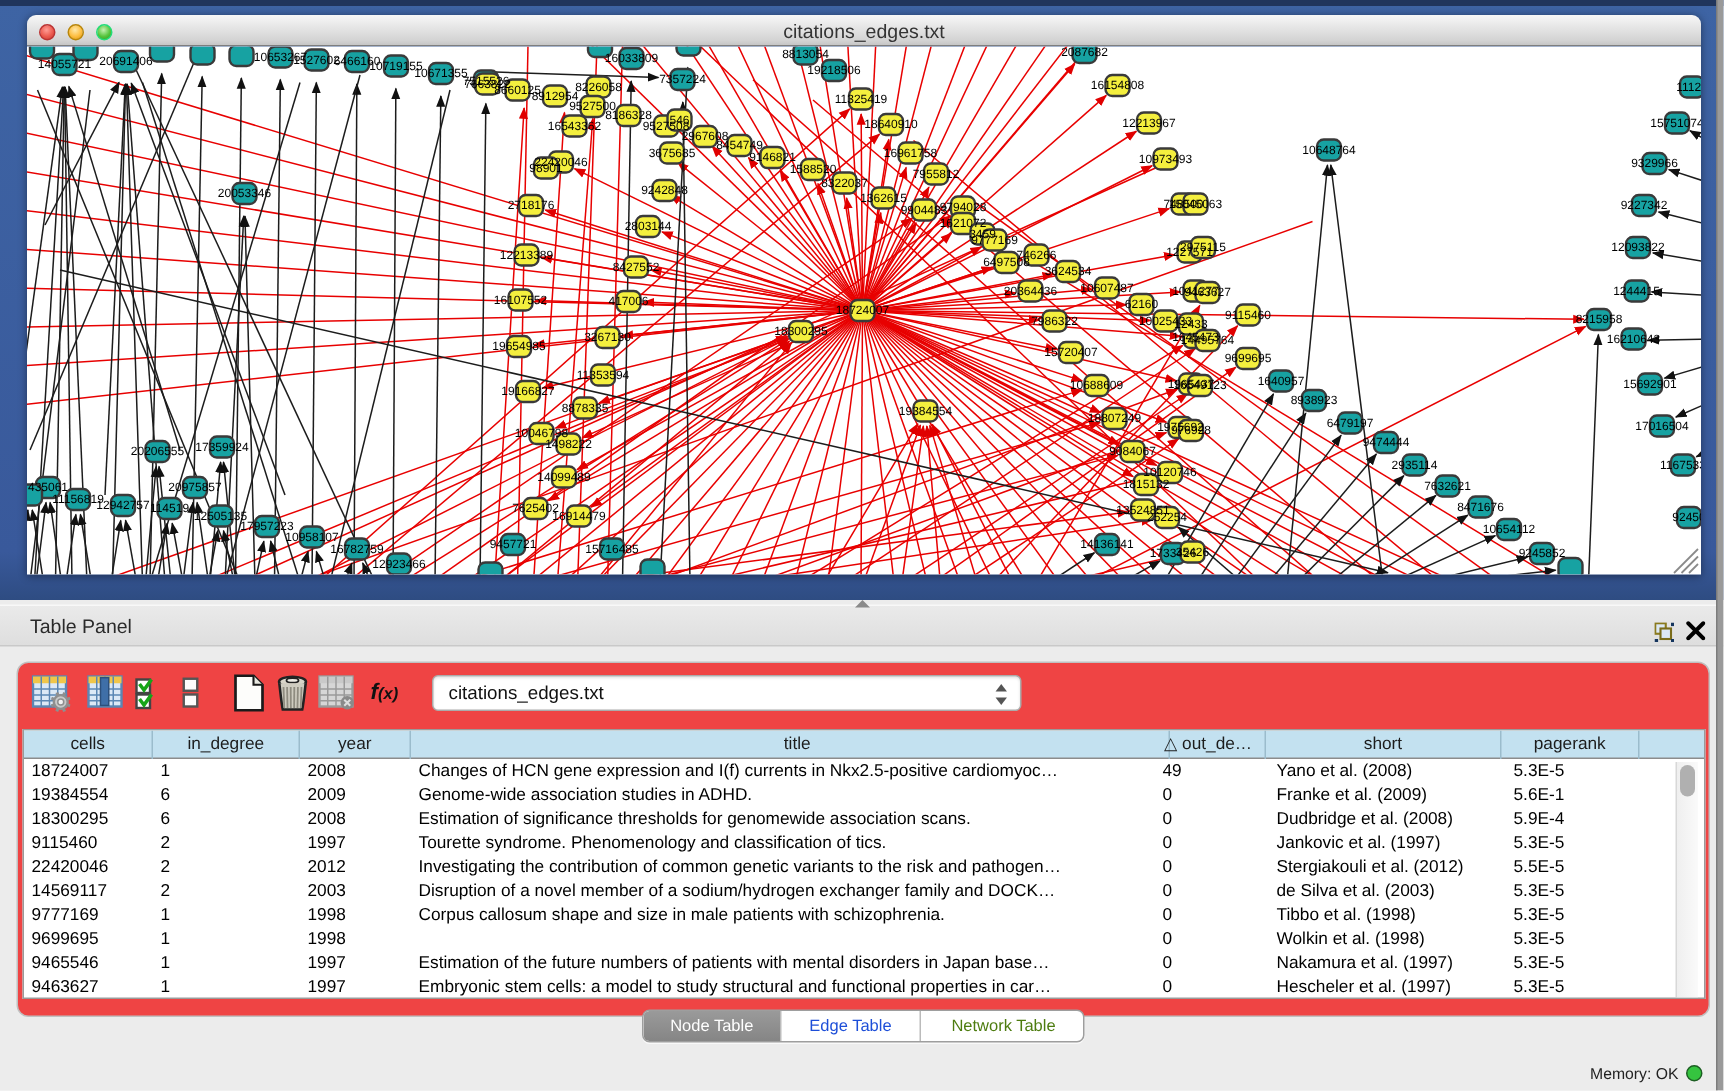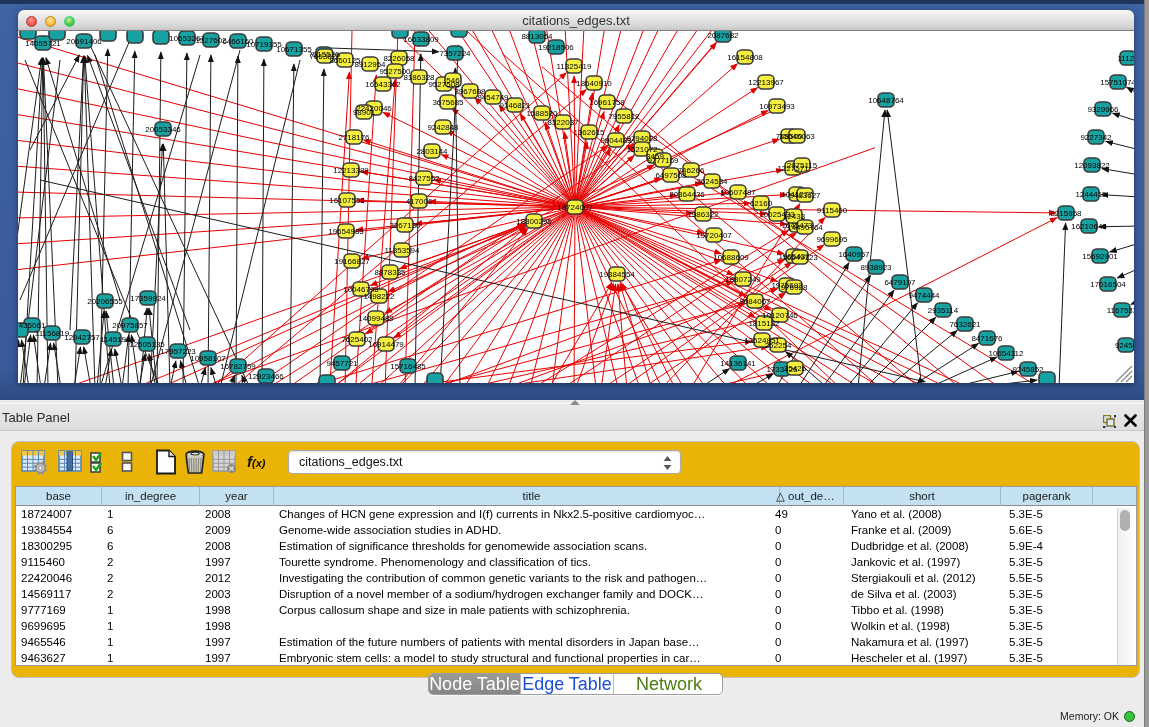--- a/index.html
+++ b/index.html
@@ -15,42 +15,42 @@
 .tl{position:absolute;top:6px;width:11px;height:11px;border-radius:50%}
 #tl1{left:8px;background:radial-gradient(circle at 4px 3px,#ff9d95,#ec5b50 55%,#c33a2f);border:1px solid #b33;}
 #tl2{left:27px;background:radial-gradient(circle at 4px 3px,#ffe8a8,#fdbe41 55%,#d9930f);border:1px solid #b8860b;}
 #tl3{left:46px;background:radial-gradient(circle at 4px 3px,#c4f2b2,#57c53e 55%,#2f9a1d);border:1px solid #2d7;}
 #canvas{position:absolute;left:0;top:21px;width:1116px;height:352px;background:#fff;overflow:hidden}
 
 #rstrip{position:absolute;right:0;top:0;width:5px;height:727px;background:#9a9a9a;border-left:1px solid #7c7c7c}
 
 #tp{position:absolute;left:0;top:400px;width:1149px;height:327px;background:#ececec}
 #tph{position:absolute;left:0;top:3px;width:1149px;height:28px;background:linear-gradient(#eaeaea,#dedede);
- border-top:1px solid #f8f8f8;border-bottom:1px solid #c9c9c9;font-size:13px;color:#2a2a2a;line-height:28px;padding-left:2px}
+ border-top:1px solid #f8f8f8;border-bottom:1px solid #c9c9c9;font-size:13px;color:#2a2a2a;line-height:28px;padding-left:20px}
 #fbtn{position:absolute;right:33px;top:11px;width:13px;height:13px}
 #xbtn{position:absolute;right:12px;top:10px;width:13px;height:13px}
-#cont{position:absolute;left:11px;top:41px;width:1129px;height:237px;background:#eab308;
+#cont{position:absolute;left:11px;top:41px;width:1129px;height:237px;background:#ef4444;
  border:1px solid #c0c0c0;border-radius:8px}
 #tbar{position:absolute;left:0;top:0;width:100%;height:44px}
 #combo{position:absolute;left:276px;top:8px;width:393px;height:24px;background:#fff;border:1px solid #ababab;
  border-radius:4px;font-size:12.5px;line-height:22px;padding-left:10px;color:#111;box-shadow:inset 0 1px 2px rgba(0,0,0,.12)}
 #tblwrap{position:absolute;left:3px;top:44px;width:1122px;height:180px;background:#fff;border:1px solid #9a9a9a;overflow:hidden}
 #thead{position:absolute;left:0;top:0;width:100%;height:19px;background:#c3e1f0;border-bottom:1px solid #8c8c8c;font-size:11.5px;color:#1c1c1c}
 #thead span{position:absolute;top:0;line-height:19px;text-align:center;border-right:1px solid #9bbccc}
 #tbody{position:absolute;left:0;top:19px;width:100%;font-size:11.5px;color:#000}
 .tr{position:relative;height:16px;line-height:16px;white-space:nowrap}
 .tr span{position:absolute;overflow:hidden}
 .c0{left:5px;width:90px}.c1{left:91px;width:90px}.c2{left:189px;width:70px}
 .c3{left:263px;width:490px}.c4{left:759px;width:70px}
 .c5{left:835px;width:150px}.c6{left:993px;width:95px}
 #sbar{position:absolute;right:4px;top:21px;width:15px;height:157px;background:linear-gradient(90deg,#efefef,#fafafa);border-left:1px solid #d8d8d8}
 #sthumb{position:absolute;left:2px;top:2px;width:10px;height:21px;border-radius:5px;background:#b0b0b0}
 
 #tabs{position:absolute;left:428px;top:273px;width:295px;height:22px;border:1px solid #9e9e9e;border-radius:5px;background:#fff;
- font-size:18px;line-height:20px;overflow:hidden;box-shadow:0 1px 0 rgba(255,255,255,.7)}
+ font-size:11px;line-height:20px;overflow:hidden;box-shadow:0 1px 0 rgba(255,255,255,.7)}
 #tabs span{position:absolute;top:0;height:22px;text-align:center}
 #tab1{left:0;width:91px;background:linear-gradient(#9a9a9a,#838383);color:#fff}
 #tab2{left:91px;width:93px;color:#1d4ed8;border-left:1px solid #bbb}
 #tab3{left:184px;width:111px;color:#4d7c0f;border-left:1px solid #bbb}
 #status{position:absolute;right:14px;top:310px;font-size:10.5px;color:#222}
 #gdot{display:inline-block;width:11px;height:11px;border-radius:50%;background:#35c43f;border:1.5px solid #1c5e22;vertical-align:-2px;margin-left:5px}
 #splitter{position:absolute;left:570px;top:0px;width:0;height:0;border-left:5px solid transparent;border-right:5px solid transparent;border-bottom:5px solid #8a8a8a}
 </style></head>
 <body>
 <div id="root">
@@ -694,21 +694,21 @@
           <div style="position:absolute;left:235px;top:11px;font-size:15px;font-style:italic;font-weight:bold;color:#111">f<span style="font-size:11px">(x)</span></div>
      <div id="combo">citations_edges.txt
        <svg style="position:absolute;right:8px;top:5px" width="9" height="14" viewBox="0 0 9 14">
               <path d="M4.5,0 L8.3,5 H0.7 z" fill="#555"></path>
               <path d="M4.5,14 L8.3,9 H0.7 z" fill="#555"></path>
             </svg>
      </div>
    </div>
    <div id="tblwrap">
      <div id="thead">
-       <span style="left:0;width:86px">base</span>
+       <span style="left:0;width:86px">cells</span>
             <span style="left:86px;width:98px">in_degree</span>
        <span style="left:184px;width:74px">year</span>
             <span style="left:268px;width:496px">title</span>
        <span style="left:754px;width:74px;text-align:left;padding-left:6px">△ out_de…</span>
             <span style="left:828px;width:157px">short</span>
        <span style="left:985px;width:92px">pagerank</span>
      </div>
      <div id="tbody">
             <div class="tr">
               <span class="c0">18724007</span>
@@ -719,21 +719,21 @@
               <span class="c5">Yano et al. (2008)</span>
               <span class="c6">5.3E-5</span>
             </div>
 <div class="tr">
               <span class="c0">19384554</span>
               <span class="c1">6</span>
               <span class="c2">2009</span>
               <span class="c3">Genome-wide association studies in ADHD.</span>
               <span class="c4">0</span>
               <span class="c5">Franke et al. (2009)</span>
-              <span class="c6">5.6E-5</span>
+              <span class="c6">5.6E-1</span>
             </div>
 <div class="tr">
               <span class="c0">18300295</span>
               <span class="c1">6</span>
               <span class="c2">2008</span>
               <span class="c3">Estimation of significance thresholds for genomewide association scans.</span>
               <span class="c4">0</span>
               <span class="c5">Dudbridge et al. (2008)</span>
               <span class="c6">5.9E-4</span>
             </div>

